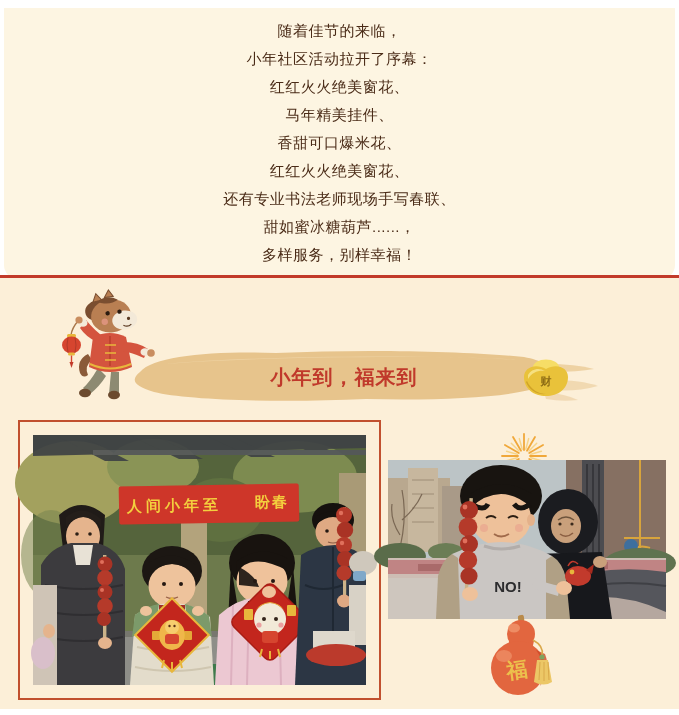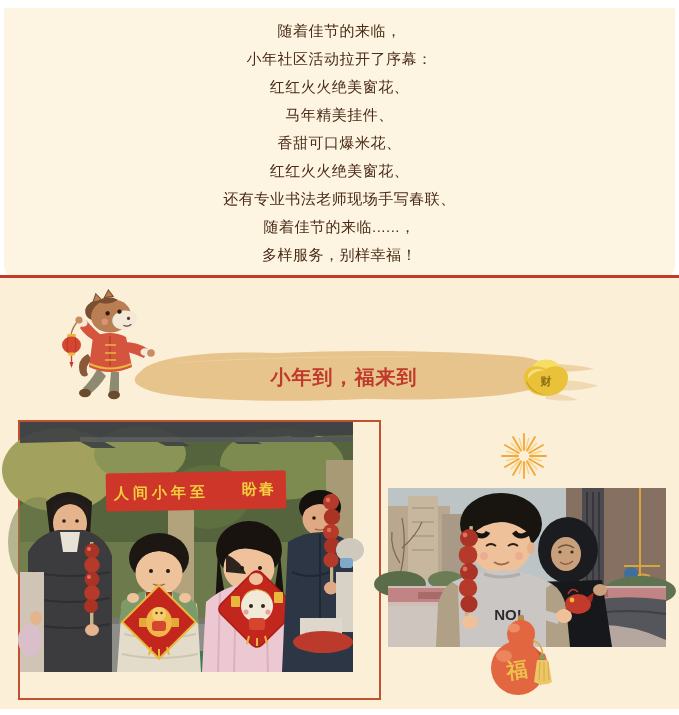--- a/index.html
+++ b/index.html
@@ -35,42 +35,43 @@
   .brush-title {
     position:absolute; left:0; top:22px; width:436px;
     text-align:center; font-size:20px; font-weight:bold;
     color:var(--banner-title,#c0392b); letter-spacing:1px;
   }
   .ingot   { left:519px; top:354px; width:54px; height:48px; }
   .firework{ left:497px; top:429px; width:54px; height:54px; }
   .photo-frame-left {
     left:18px; top:420px; width:363px; height:280px;
     border:2px solid var(--photo-frame,#c1502e);
+    padding:13px;
   }
   .photo-frame-left svg { display:block; width:333px; height:250px; }
-  .photo-right { left:388px; top:488px; width:278px; height:159px; }
+  .photo-right { left:388px; top:460px; width:278px; height:159px; }
   .photo-right svg { display:block; width:278px; height:159px; }
   .gourd { left:478px; top:614px; width:92px; height:86px; z-index:5; }
   svg { overflow:visible; }
   figure { margin:0; }
 </style>
 </head>
 <body>
 
 <div class="page">
 
   <div class="top-card">
     <p class="intro-line">随着佳节的来临，</p>
     <p class="intro-line">小年社区活动拉开了序幕：</p>
     <p class="intro-line">红红火火绝美窗花、</p>
     <p class="intro-line">马年精美挂件、</p>
     <p class="intro-line">香甜可口爆米花、</p>
     <p class="intro-line">红红火火绝美窗花、</p>
     <p class="intro-line">还有专业书法老师现场手写春联、</p>
-    <p class="intro-line">随着佳节的来临......，</p>
+    <p class="intro-line">甜如蜜冰糖葫芦......，</p>
     <p class="intro-line">多样服务，别样幸福！</p>
   </div>
 
   <div class="divider"></div>
 
   <div class="bottom-section"></div>
 
   <svg class="abs horse" viewBox="0 0 104 114" aria-hidden="true">
 
     <g>

